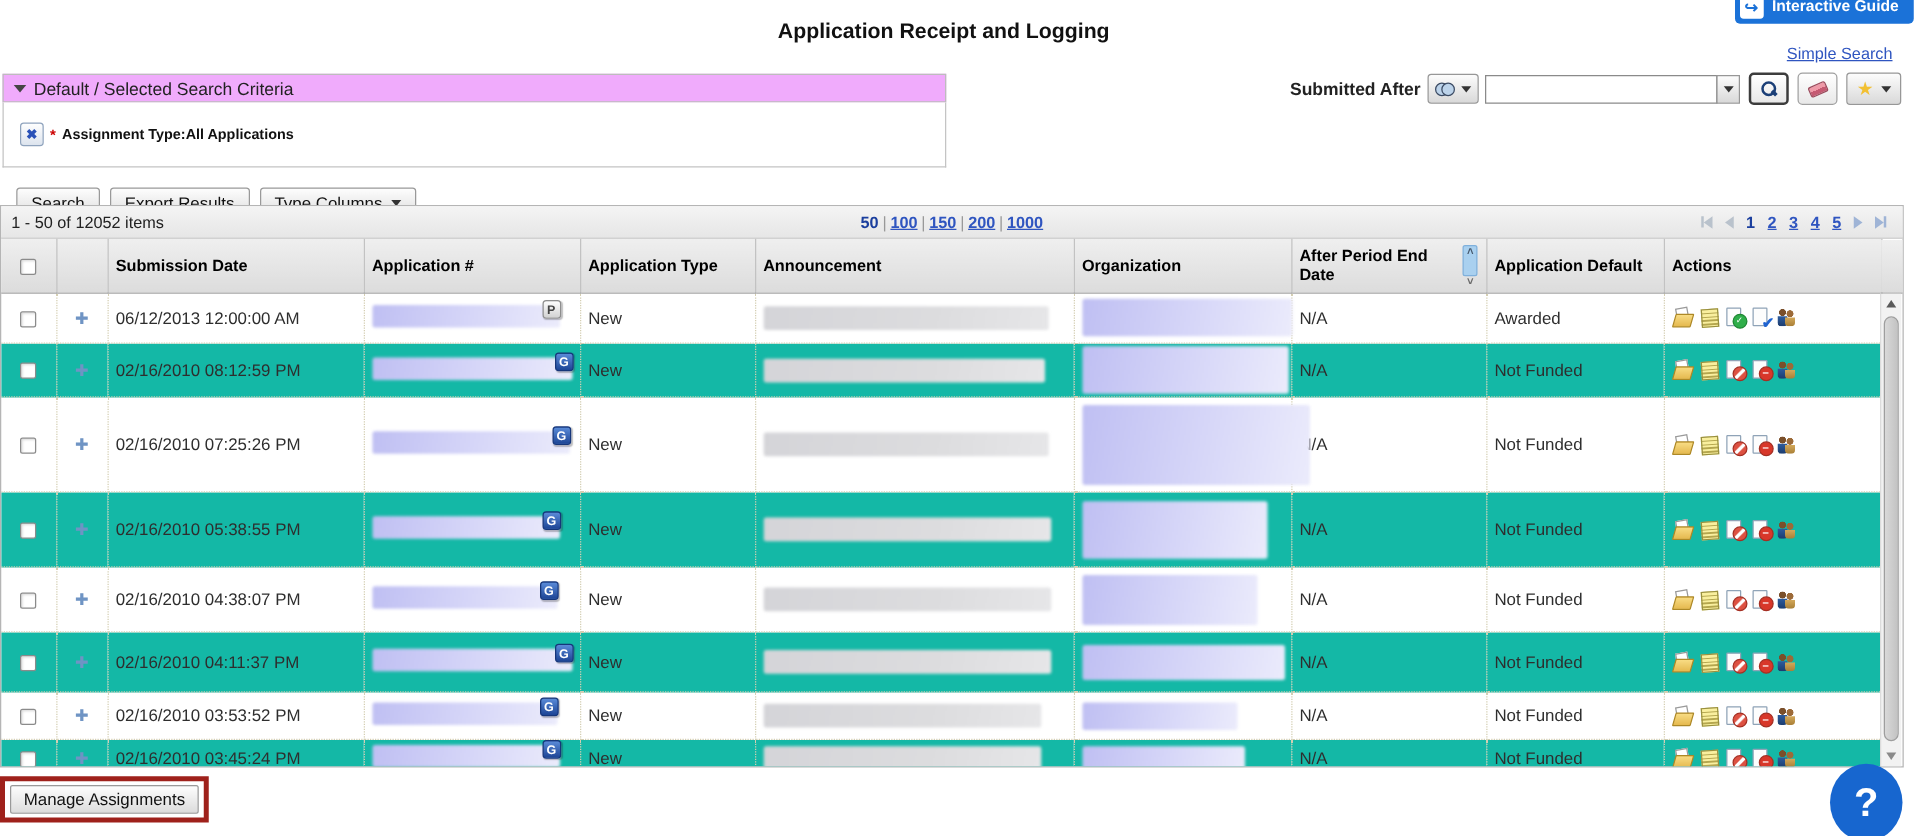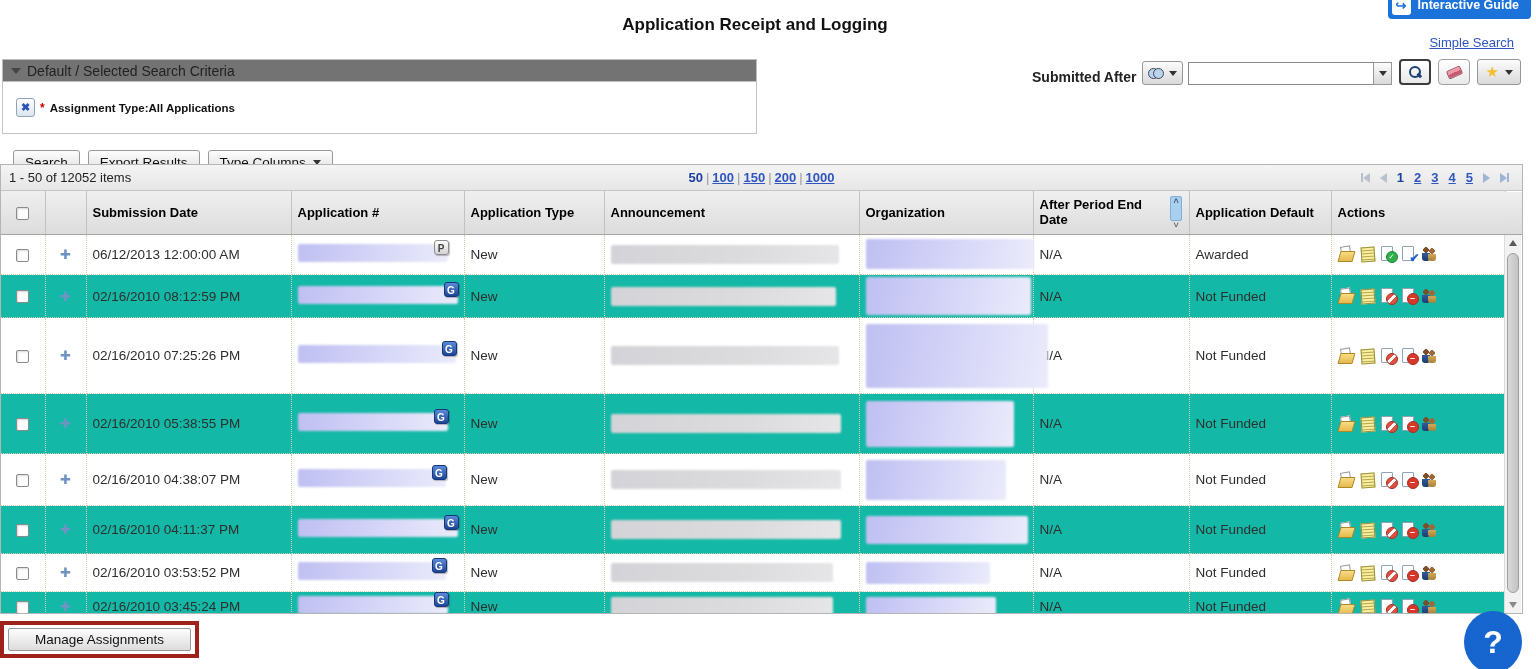--- a/index.html
+++ b/index.html
@@ -13,36 +13,36 @@
     background:#1b72d8;border-radius:4px;padding:3px 12px 3px 4px;cursor:pointer}
   .guide-ico{width:19px;height:19px;background:#fff;border-radius:3px;margin-right:7px;
     display:flex;align-items:center;justify-content:center}
   .guide-ico::before{content:"↪";color:#1b72d8;font-weight:bold;font-size:13px}
   .guide-btn span{color:#fff;font-size:12.5px;font-weight:bold}
   .simple-search{position:absolute;top:35px;right:22px;font-size:13px;color:#2f55c0;
     text-decoration:underline;cursor:pointer}
 
   
   .crit{position:absolute;left:2px;top:59px;width:755px}
-  .crit-h{height:23px;background:#737373;border:1px solid #bdbdbd;display:flex;align-items:center;
+  .crit-h{height:23px;background:#f0abfc;border:1px solid #bdbdbd;display:flex;align-items:center;
     padding-left:8px;font-size:14px;color:#222}
   .crit-h .tri-down{margin-right:6px}
   .tri-down{width:0;height:0;border-left:5px solid transparent;border-right:5px solid transparent;
     border-top:6px solid #444;display:inline-block}
   .crit-b{height:52px;background:#fff;border:1px solid #c4c4c4;border-top:none;
     display:flex;align-items:center;padding-left:13px}
   .chip{display:flex;align-items:center;gap:5px}
   .chip-x{width:19px;height:19px;border:1px solid #8fa3bd;border-radius:3px;
     background:linear-gradient(#fefefe,#dde4ee);display:flex;align-items:center;justify-content:center;cursor:pointer}
   .chip-x::before{content:"✖";color:#2a52b8;font-size:11px;font-weight:bold}
   .req{color:#c00;font-weight:bold;font-size:12px}
   .chip-label{font-weight:bold;font-size:11.5px;color:#111}
 
   
-  .subafter{position:absolute;left:1032px;top:57px;height:28px;display:flex;align-items:flex-end}
+  .subafter{position:absolute;left:1032px;top:57px;height:28px;display:flex;align-items:center}
   .subafter-label{font-size:14px;font-weight:bold;margin-right:6px;white-space:nowrap}
   .btn-gray{background:linear-gradient(#fcfcfc,#d9d9d9);border:1px solid #979797;border-radius:3px;
     height:24px;display:inline-flex;align-items:center;padding:0 5px;cursor:pointer}
   .binoc{width:16px;height:10px;position:relative;margin-right:5px}
   .binoc::before,.binoc::after{content:"";position:absolute;top:0;width:9px;height:9px;border-radius:50%;
     border:1.5px solid #3a4a63;background:#bcd3ea}
   .binoc::before{left:0}.binoc::after{right:0}
   .dd-arrow{width:0;height:0;border-left:4px solid transparent;border-right:4px solid transparent;
     border-top:5px solid #333;display:inline-block}
   .sa-input{width:186px;height:23px;border:1px solid #8a8a8a;margin-left:5px;font-size:13px;padding:0 4px}
@@ -150,21 +150,21 @@
   .vs-btn{height:16px;display:flex;align-items:center;justify-content:center}
   .vs-up{width:0;height:0;border-left:4px solid transparent;border-right:4px solid transparent;border-bottom:6px solid #5a5a5a}
   .vs-dn{width:0;height:0;border-left:4px solid transparent;border-right:4px solid transparent;border-top:6px solid #8a8a8a}
   .vs-thumb{position:absolute;left:2px;top:18px;width:12px;height:340px;background:linear-gradient(90deg,#d9d9d9,#c3c3c3);
     border:1px solid #9e9e9e;border-radius:7px;cursor:grab}
   .vs-btn.bottom{position:absolute;bottom:0;left:0;width:100%}
 
   
   .ma-box{position:absolute;left:0;top:621px;border:4px solid #9f211b;padding:3px 4px;background:transparent}
   .ma-btn{height:23px;background:linear-gradient(#fdfdfd,#dcdcdc);border:1px solid #999;border-radius:2px;
-    font-size:13.5px;color:#111;padding:0 26px;cursor:pointer;font-family:inherit}
+    font-size:13.5px;color:#111;padding:0 10px;cursor:pointer;font-family:inherit}
   .help-fab{position:absolute;right:14px;top:611px;width:58px;height:62px;border-radius:50%;
     background:#1766cf;color:#fff;font-size:32px;font-weight:bold;display:flex;align-items:center;
     justify-content:center;cursor:pointer}
 </style>
 </head>
 <body>
 
 <div class="page-title">Application Receipt and Logging</div>
 
 <div class="guide-btn">

